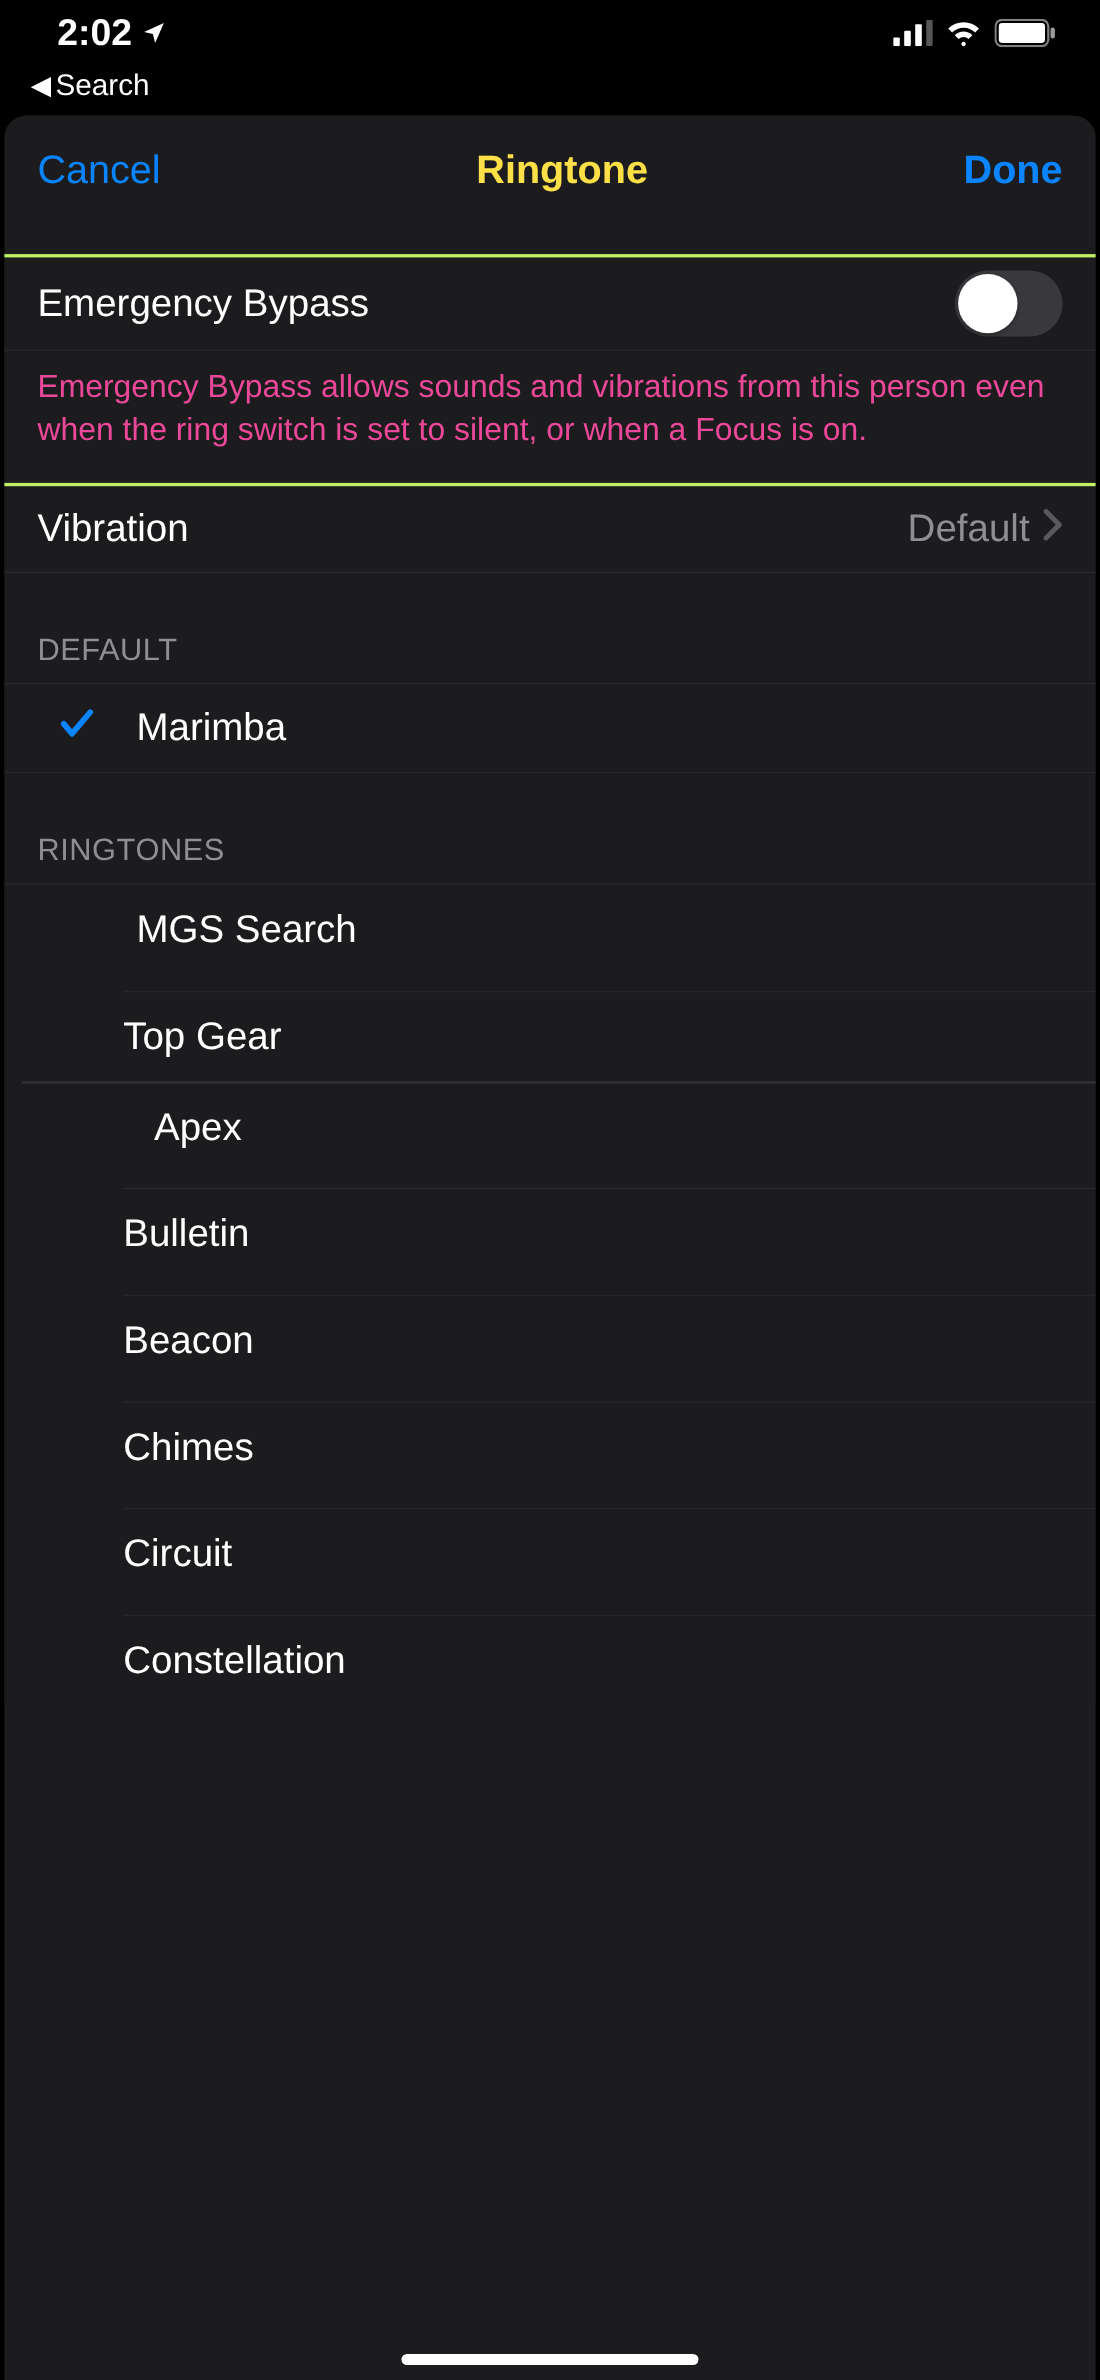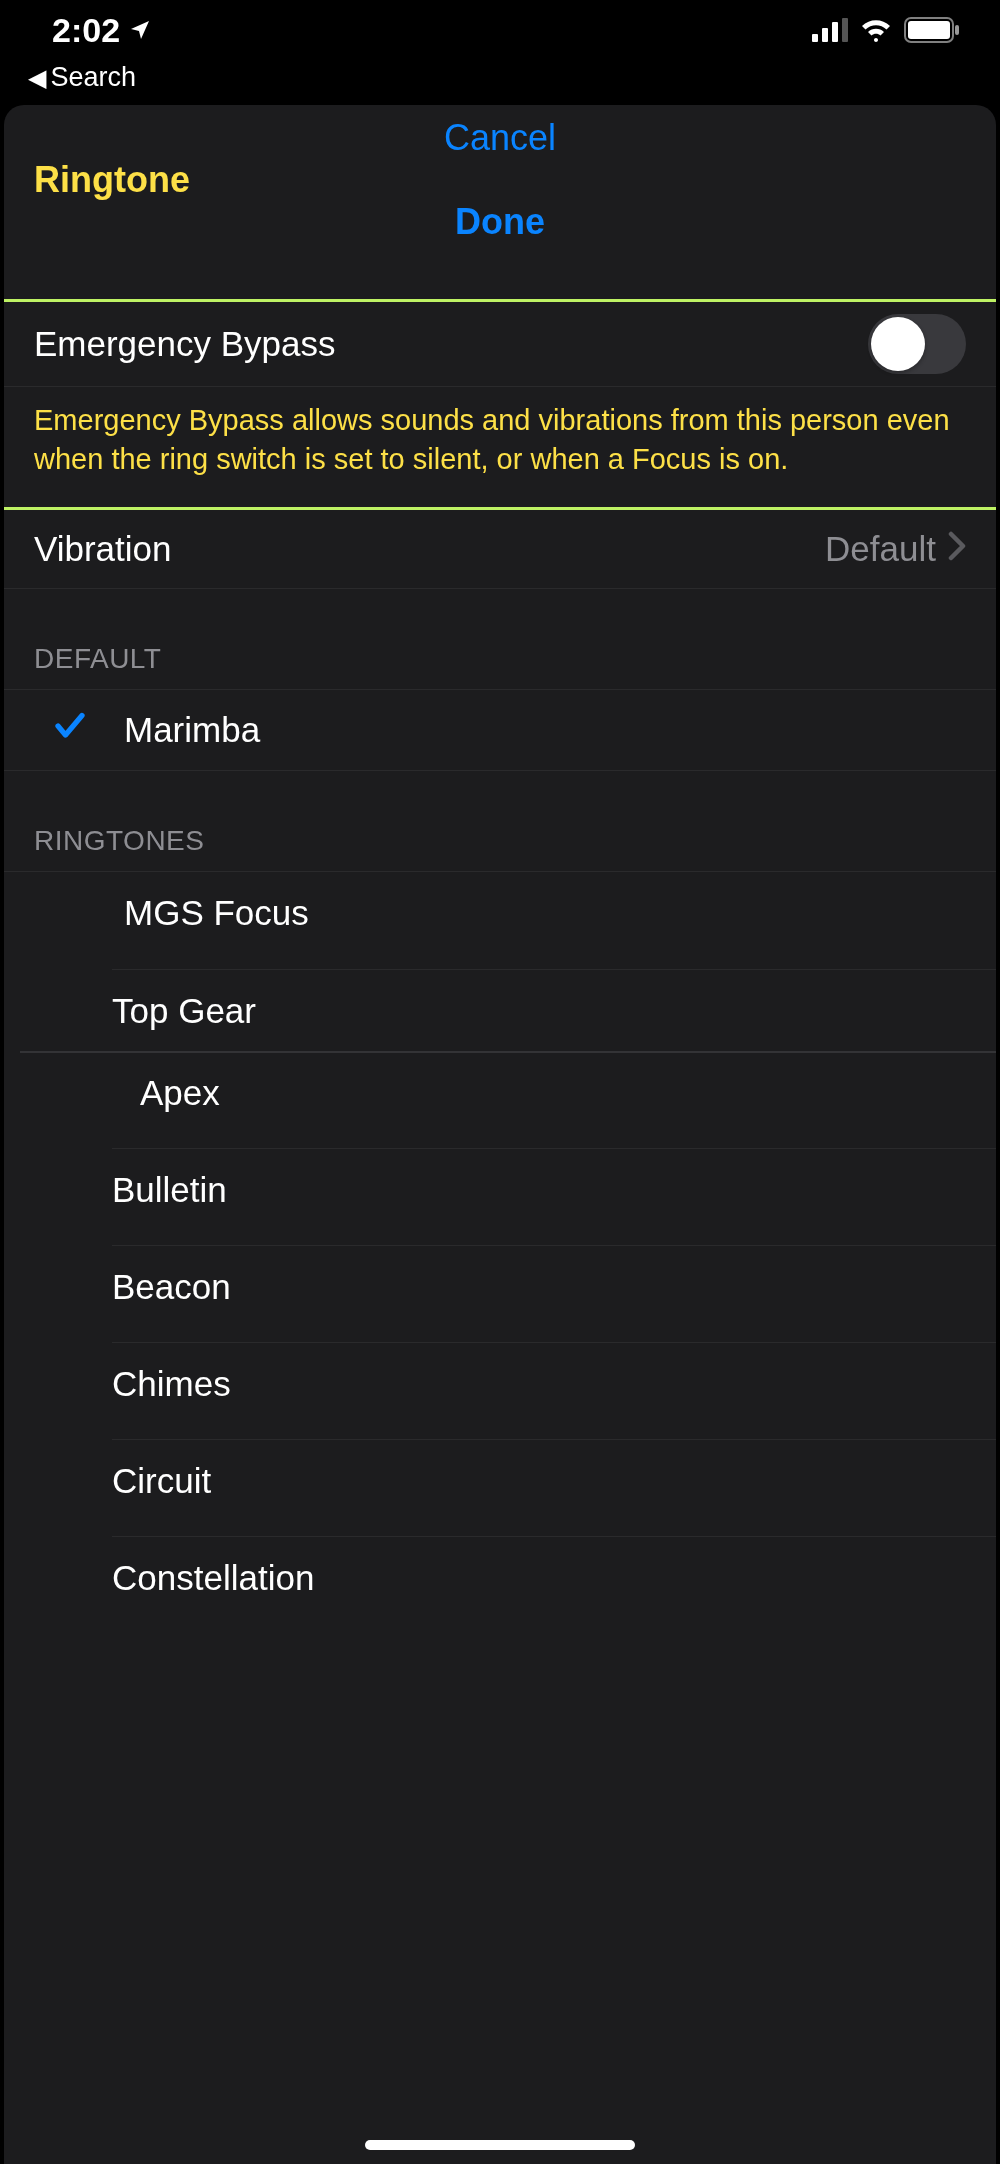--- a/index.html
+++ b/index.html
@@ -48,23 +48,23 @@
       font-size: 24px;
     }
     .sheet {
       background: #1c1c1e;
       border-radius: 20px 20px 0 0;
       margin: 0 4px;
       min-height: calc(2164px - 95px);
     }
     .nav-bar {
       display: flex;
+      align-items: center;
       justify-content: space-between;
-      padding: 12px 30px 56px 30px;
-      flex-direction: column;
+      padding: 28px 30px 56px 30px;
     }
     .nav-btn {
       font-size: 36px;
       color: #0a84ff;
       background: none;
       border: none;
       cursor: pointer;
       font-family: inherit;
     }
     .nav-btn.done {
@@ -115,21 +115,21 @@
       border-radius: 50%;
       position: absolute;
       top: 3px;
       left: 3px;
       box-shadow: 0 2px 4px rgba(0,0,0,0.3);
     }
     .footer-text {
       padding: 14px 30px 28px 30px;
       font-size: 29px;
       line-height: 1.35;
-      color: #fde047;
+      color: #ec4899;
       border-top: 1px solid #2a2a2c;
     }
     .section-header {
       padding: 54px 30px 14px 30px;
       font-size: 28px;
       color: #8e8e93;
       text-transform: uppercase;
       letter-spacing: 0.5px;
     }
     .list-row {
@@ -261,21 +261,21 @@
         </span>
       </div>
       <div class="list-label">Marimba</div>
     </div>
   </div>
 
   <div class="section-header">RINGTONES</div>
   <div class="cell-group" style="border-top:1px solid #2a2a2c;">
     <div class="list-row full" style="border-top:none;">
       <div class="check-col"></div>
-      <div class="list-label">MGS Focus</div>
+      <div class="list-label">MGS Search</div>
     </div>
     <div class="list-row inset">
       <div class="list-label">Top Gear</div>
     </div>
     <div class="list-row full heavy-divider">
       <div class="check-col"></div>
       <div class="list-label">Apex</div>
     </div>
     <div class="list-row inset">
       <div class="list-label">Bulletin</div>

